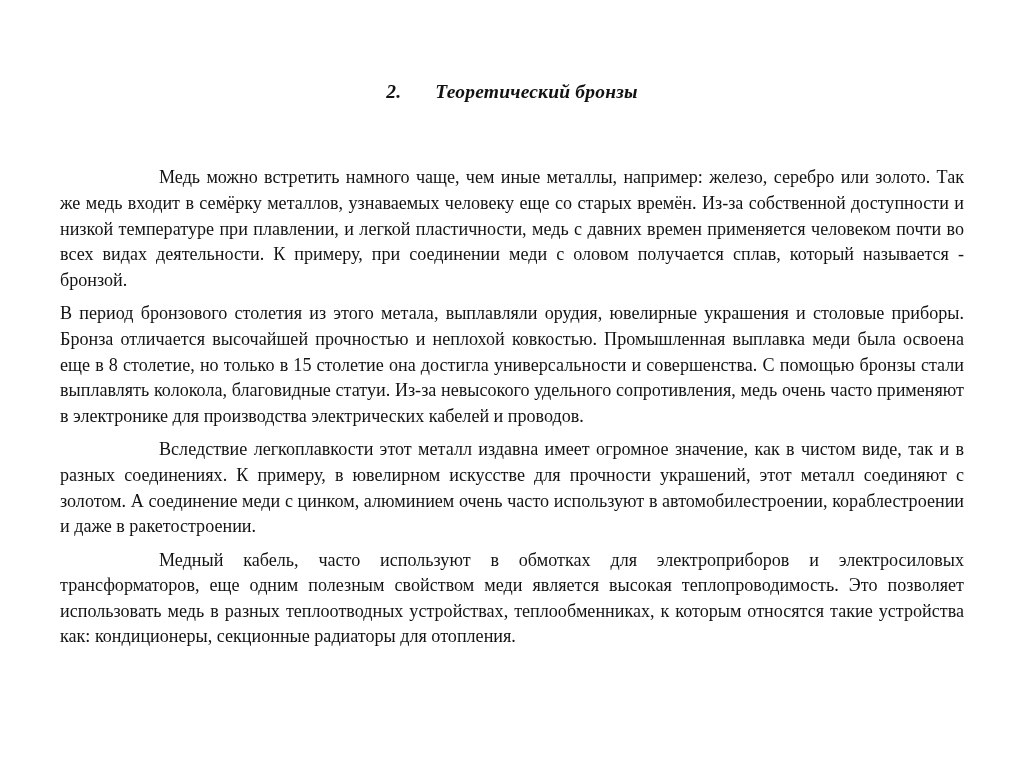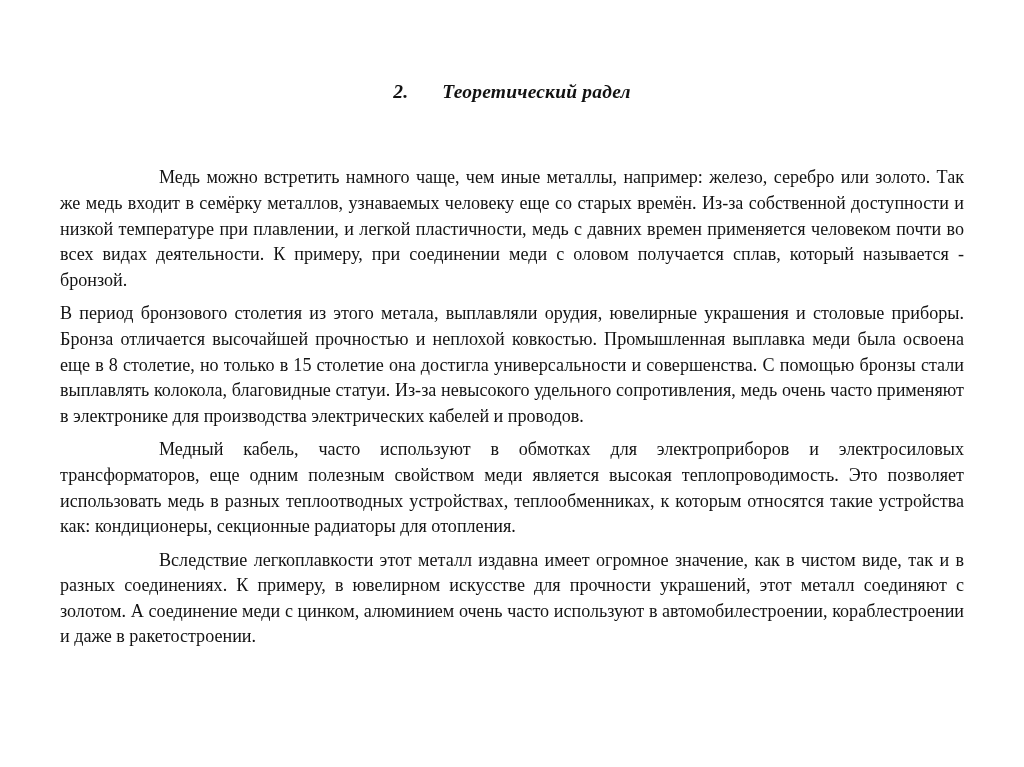--- a/index.html
+++ b/index.html
@@ -84,24 +84,24 @@
     margin-top: 8px;
   }
 </style>
 </head>
 <body>
 
 <div class="page">
   <div class="page-inner">
 
     <h2 class="heading">
-      <span class="num">2.</span><span class="gap"></span><span class="ttl">Теоретический радел</span>
+      <span class="num">2.</span><span class="gap"></span><span class="ttl">Теоретический бронзы</span>
     </h2>
 
     <div class="body-block">
       <p class="para indent">Медь можно встретить намного чаще, чем иные металлы, например: железо, серебро или золото. Так же медь входит в семёрку металлов, узнаваемых человеку еще со старых времён. Из-за собственной доступности и низкой температуре при плавлении, и легкой пластичности, медь с давних времен применяется человеком почти во всех видах деятельности. К примеру, при соединении меди с оловом получается сплав, который называется - бронзой.</p>
       <p class="para no-indent">В период бронзового столетия из этого метала, выплавляли орудия, ювелирные украшения и столовые приборы. Бронза отличается высочайшей прочностью и неплохой ковкостью. Промышленная выплавка меди была освоена еще в 8 столетие, но только в 15 столетие она достигла универсальности и совершенства. С помощью бронзы стали выплавлять колокола, благовидные статуи. Из-за невысокого удельного сопротивления, медь очень часто применяют в электронике для производства электрических кабелей и проводов.</p>
+      <p class="para indent">Вследствие легкоплавкости этот металл издавна имеет огромное значение, как в чистом виде, так и в разных соединениях. К примеру, в ювелирном искусстве для прочности украшений, этот металл соединяют с золотом. А соединение меди с цинком, алюминием очень часто используют в автомобилестроении, кораблестроении и даже в ракетостроении.</p>
       <p class="para indent">Медный кабель, часто используют в обмотках для электроприборов и электросиловых трансформаторов, еще одним полезным свойством меди является высокая теплопроводимость. Это позволяет использовать медь в разных теплоотводных устройствах, теплообменниках, к которым относятся такие устройства как: кондиционеры, секционные радиаторы для отопления.</p>
-      <p class="para indent">Вследствие легкоплавкости этот металл издавна имеет огромное значение, как в чистом виде, так и в разных соединениях. К примеру, в ювелирном искусстве для прочности украшений, этот металл соединяют с золотом. А соединение меди с цинком, алюминием очень часто используют в автомобилестроении, кораблестроении и даже в ракетостроении.</p>
     </div>
 
   </div>
 </div>
 
 </body></html>

